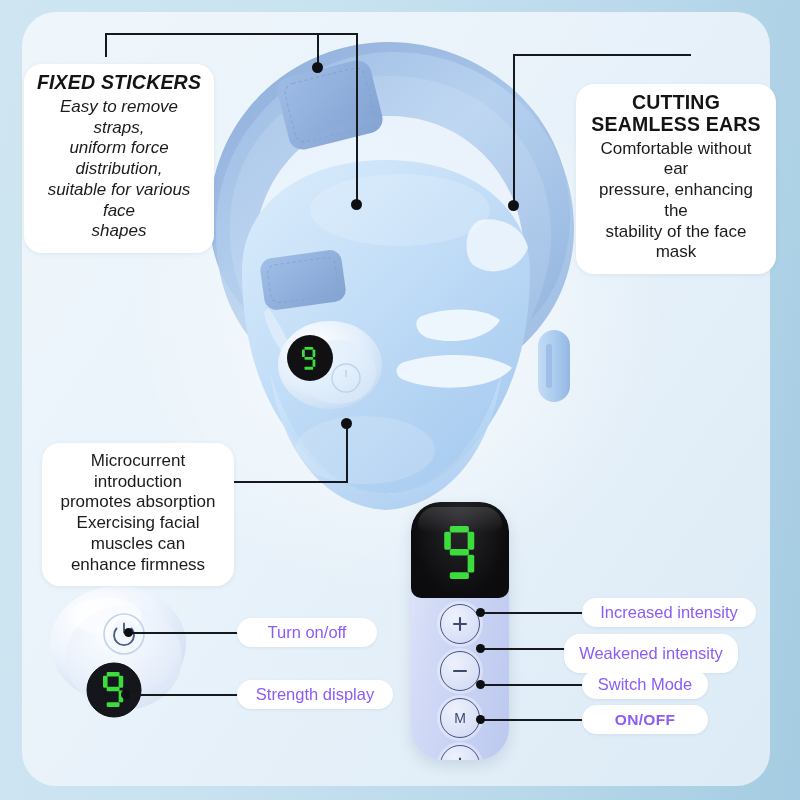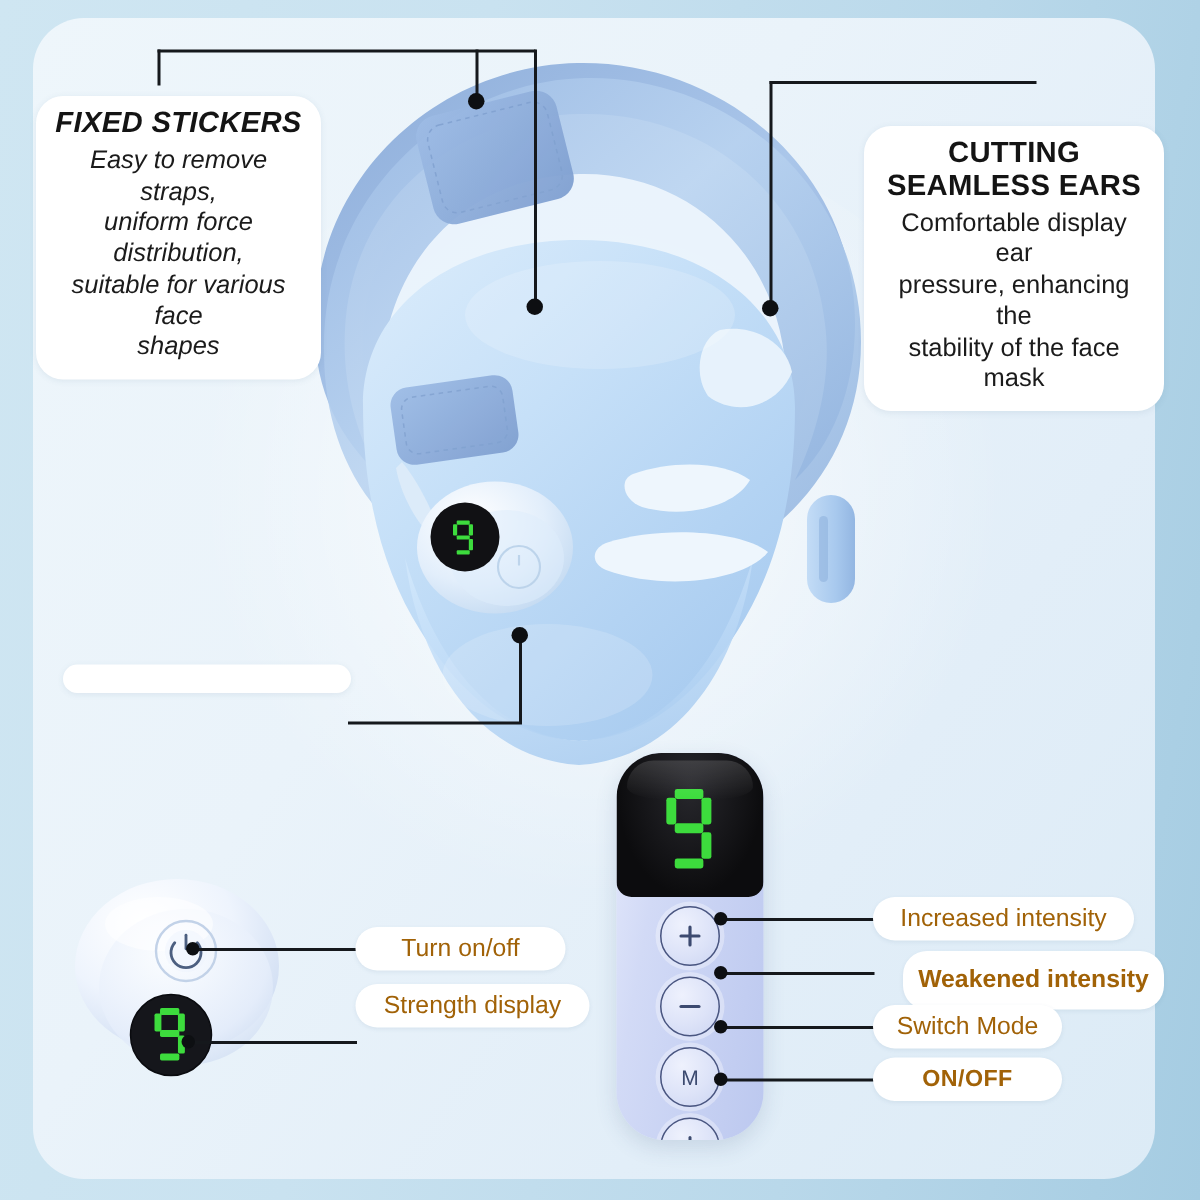--- a/index.html
+++ b/index.html
@@ -46,21 +46,21 @@
     font-size:17px;color:#1b1b1b;line-height:1.22;white-space:pre-line;
   }
 
   
   .pill{
     position:absolute;background:#fff;border-radius:16px;
     display:flex;align-items:center;justify-content:center;
     box-shadow:0 1px 3px rgba(70,110,140,.10);
     z-index:30;box-sizing:border-box;
   }
-  .pill span{font-size:16.5px;color:#a16207;white-space:nowrap;}
+  .pill span{font-size:16.5px;color:#8b5cf6;white-space:nowrap;}
   .pill.bold span{font-weight:700;font-size:15.5px;letter-spacing:.3px;}
 
   
   .lead{position:absolute;background:#15181c;z-index:20;}
   .lead.h{height:1.7px;}
   .lead.v{width:1.7px;}
   .dot{
     position:absolute;width:11px;height:11px;border-radius:50%;
     background:#0d0f12;z-index:25;
   }
@@ -241,30 +241,34 @@
 shapes</div>
   </div>
 
   <div class="lead h" style="left:513px;top:54px;width:178px;"></div>
   <div class="lead v" style="left:513px;top:54px;height:152px;"></div>
   <div class="dot" style="left:508px;top:200px;"></div>
 
   <div class="callout" style="left:576px;top:84px;width:200px;">
     <div class="c-title">CUTTING
 SEAMLESS EARS</div>
-    <div class="c-body">Comfortable display ear
+    <div class="c-body">Comfortable without ear
 pressure, enhancing the
 stability of the face mask</div>
   </div>
 
   <div class="lead h" style="left:232px;top:481px;width:116px;"></div>
   <div class="lead v" style="left:346px;top:424px;height:58px;"></div>
   <div class="dot" style="left:341px;top:418px;"></div>
 
   <div class="callout" style="left:42px;top:443px;width:192px;">
+    <div class="c-body">Microcurrent introduction
+promotes absorption
+Exercising facial muscles can
+enhance firmness</div>
   </div>
 
   <svg id="host-big" viewBox="0 0 150 160">
     <defs>
       <radialGradient id="gHostBig" cx="0.34" cy="0.26" r="0.9">
         <stop offset="0%" stop-color="#ffffff"></stop>
         <stop offset="48%" stop-color="#eef4fd"></stop>
         <stop offset="100%" stop-color="#c6d6ef"></stop>
       </radialGradient>
       <radialGradient id="gHostBody" cx="0.4" cy="0.3" r="0.95">
@@ -301,21 +305,21 @@
   </svg>
 
   <div class="lead h" style="left:128px;top:632px;width:110px;"></div>
   <div class="dot sm" style="left:124px;top:628px;"></div>
   <div class="pill" style="left:237px;top:618px;width:140px;height:29px;">
     <span>Turn on/off</span>
   </div>
 
   <div class="lead h" style="left:125px;top:694px;width:113px;"></div>
   <div class="dot sm" style="left:121px;top:690px;"></div>
-  <div class="pill" style="left:237px;top:656px;width:156px;height:29px;">
+  <div class="pill" style="left:237px;top:680px;width:156px;height:29px;">
     <span>Strength display</span>
   </div>
 
   <div id="remote">
     <div class="screen">
       <svg class="seg-wrap" width="46" height="56" viewBox="0 0 26 44">
         <g fill="#3ddc3d">
           <rect x="5" y="0" width="15" height="5.2" rx="1.3"></rect>
           <rect x="0.6" y="4.6" width="5.2" height="14" rx="1.3"></rect>
           <rect x="19" y="4.6" width="5.2" height="14" rx="1.3"></rect>
@@ -354,21 +358,21 @@
   </div>
 
   <div class="lead h" style="left:480px;top:612px;width:103px;"></div>
   <div class="dot sm" style="left:476px;top:608px;"></div>
   <div class="pill" style="left:582px;top:598px;width:174px;height:29px;">
     <span>Increased intensity</span>
   </div>
 
   <div class="lead h" style="left:480px;top:648px;width:103px;"></div>
   <div class="dot sm" style="left:476px;top:644px;"></div>
-  <div class="pill" style="left:602px;top:634px;width:174px;height:39px;font-weight:bold;">
+  <div class="pill" style="left:564px;top:634px;width:174px;height:39px;">
     <span>Weakened intensity</span>
   </div>
 
   <div class="lead h" style="left:480px;top:684px;width:103px;"></div>
   <div class="dot sm" style="left:476px;top:680px;"></div>
   <div class="pill" style="left:582px;top:670px;width:126px;height:29px;">
     <span>Switch Mode</span>
   </div>
 
   <div class="lead h" style="left:480px;top:719px;width:103px;"></div>

